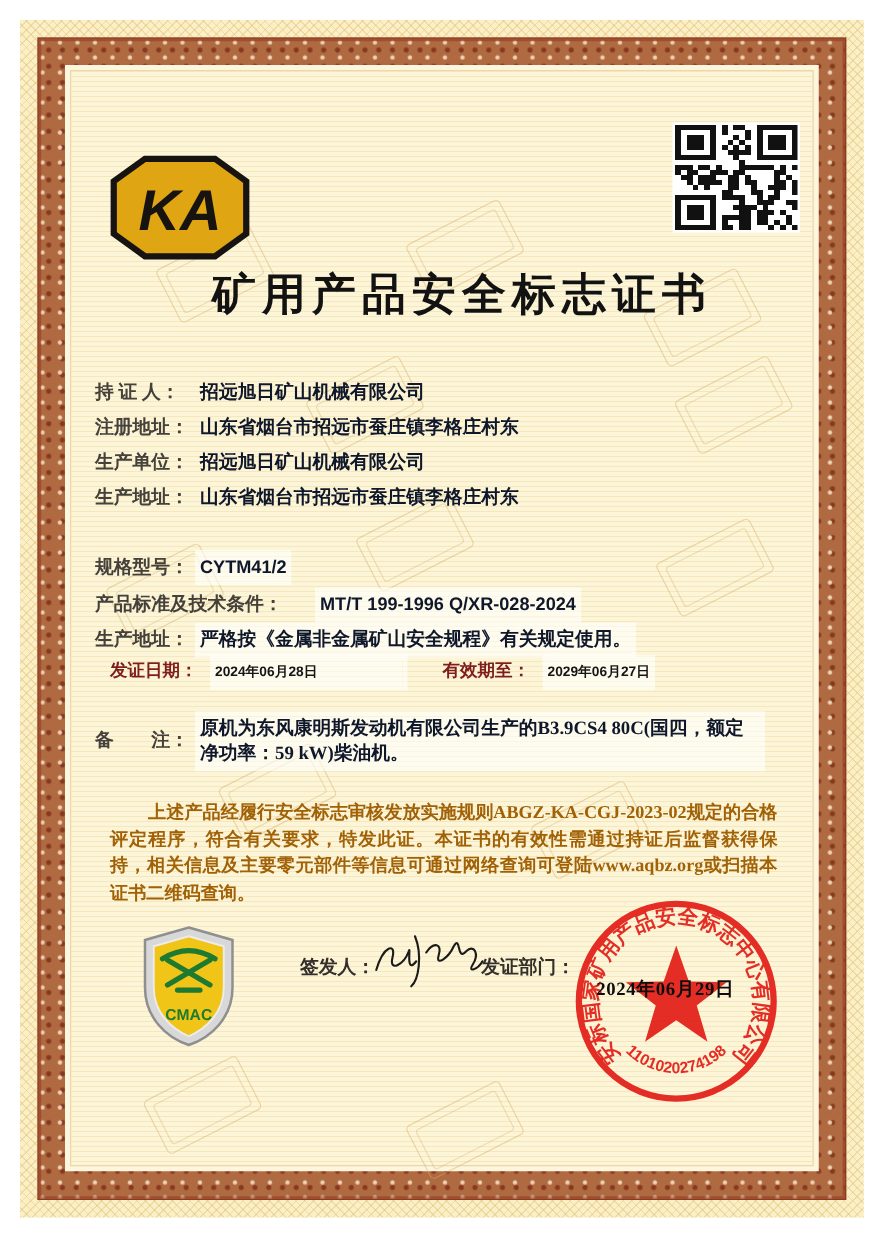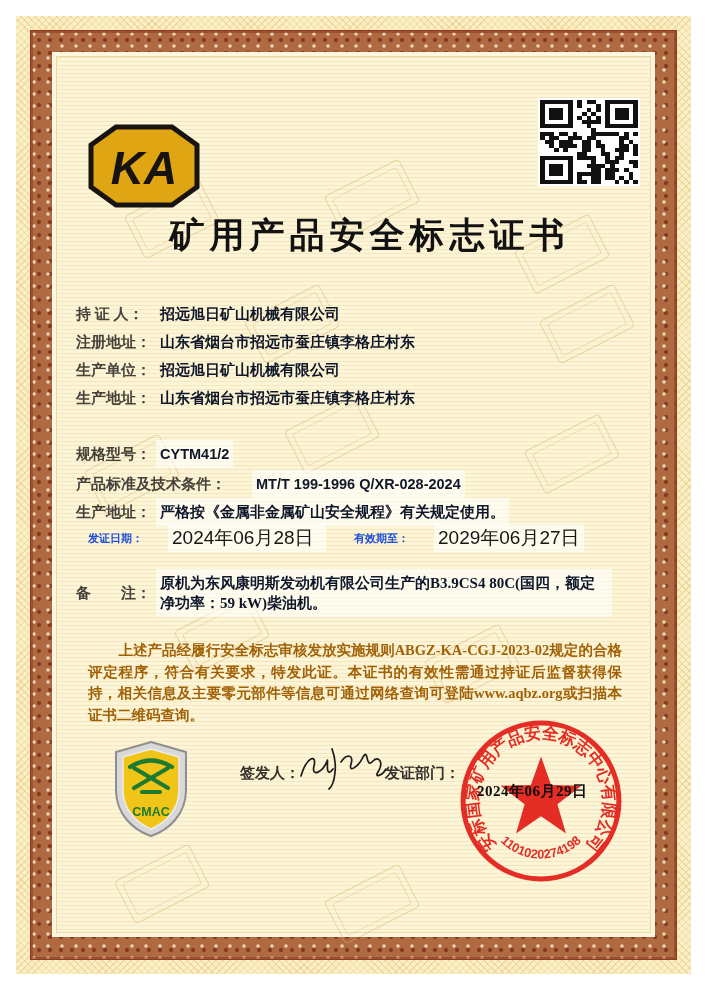--- a/index.html
+++ b/index.html
@@ -36,22 +36,22 @@
   .qr svg{width:100%;height:100%;display:block;}
   .title{left:16px;top:212px;width:707px;text-align:center;font-size:35px;font-weight:bold;
          color:#121212;letter-spacing:5px;}
   .row{position:absolute;left:76px;width:534px;display:flex;align-items:center;line-height:20px;margin-top:13px;}
   .flabel{flex:none;width:84px;color:#44403a;font-size:15px;font-weight:600;}
   .flabel.wide{width:180px;}
   .fvalue{font-weight:bold;color:#0f172a;font-size:15px;}
   .fvalue.latin{font-family:"Liberation Sans","DejaVu Sans",sans-serif;font-size:14.5px;}
   .boxed{background:rgba(255,255,255,.6);box-shadow:0 0 0 4px rgba(255,255,255,.6);}
   .dates-row{position:absolute;left:88px;top:528px;width:534px;display:flex;line-height:20px;}
-  .dates-row .flabel2{flex:none;color:#1d4ed8;font-size:11px;font-weight:600;}
-  .dates-row .dval{font-weight:normal;font-size:19px;color:#151515;
+  .dates-row .flabel2{flex:none;color:#7f1d1d;font-size:14px;font-weight:600;}
+  .dates-row .dval{font-weight:bold;font-size:11px;color:#151515;
                    font-family:"Liberation Sans","DejaVu Sans",sans-serif;}
   .statement{left:88px;top:640px;width:534px;font-size:14.5px;font-weight:bold;color:#a16207;
              line-height:21.5px;text-align:justify;text-indent:2.1em;}
   .cmac{left:112px;top:740px;width:78px;height:98px;}
   .sig-label{left:240px;top:764px;font-size:15px;font-weight:bold;color:#33302b;}
   .signature{left:293px;top:736px;width:100px;height:62px;}
   .dept-label{left:385px;top:764px;font-size:15px;font-weight:bold;color:#33302b;}
   .seal{left:455px;top:715px;width:172px;height:172px;opacity:.95;}
   .stamp-date{left:477px;top:782px;font-size:15px;font-weight:bold;color:#0d0d0d;z-index:6;letter-spacing:.5px;}
 </style>

